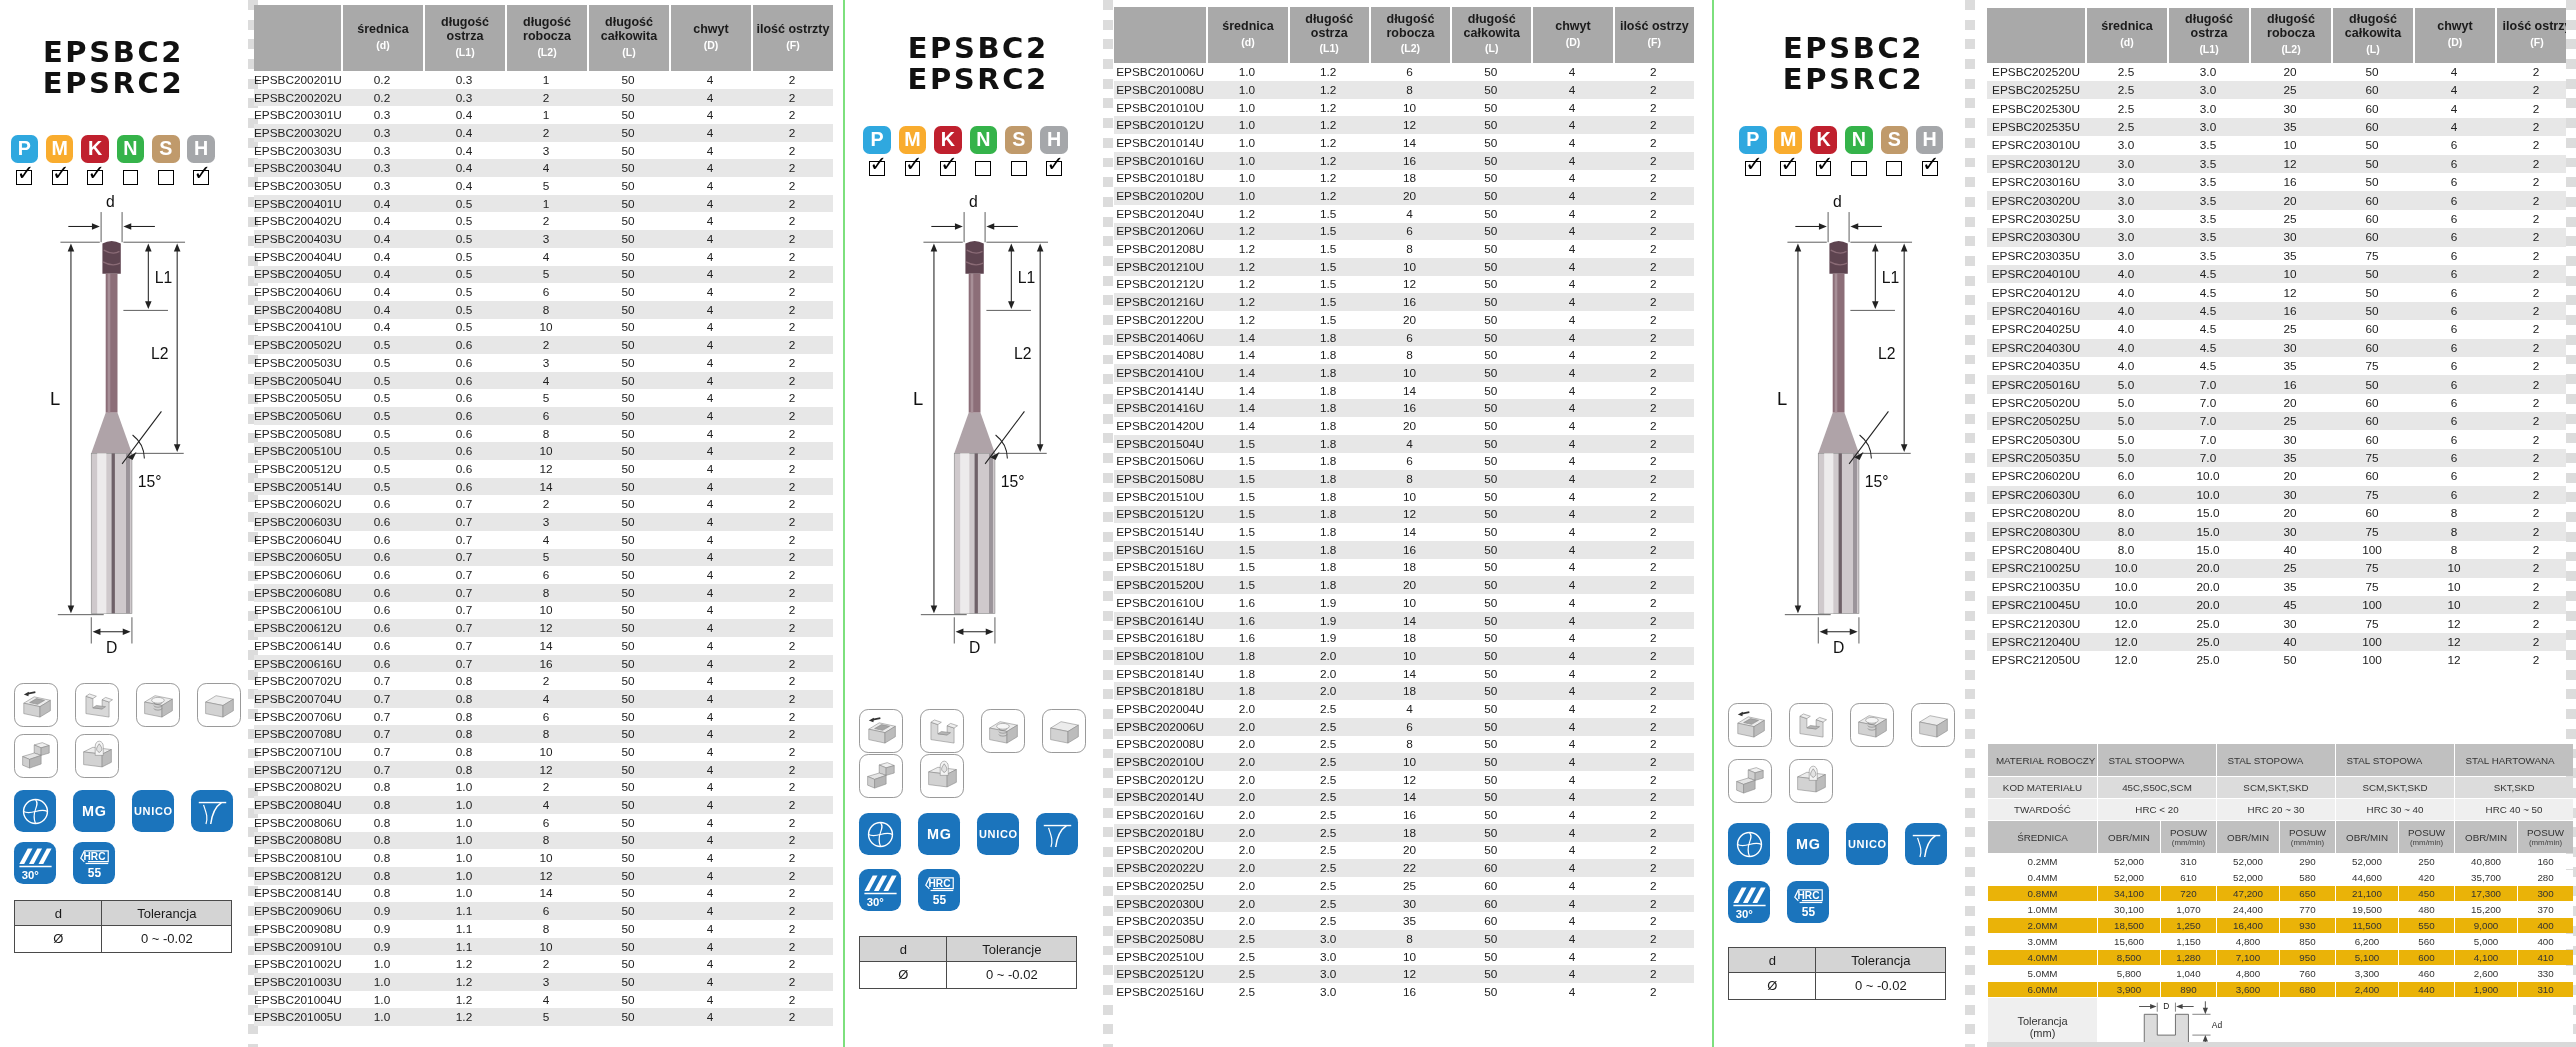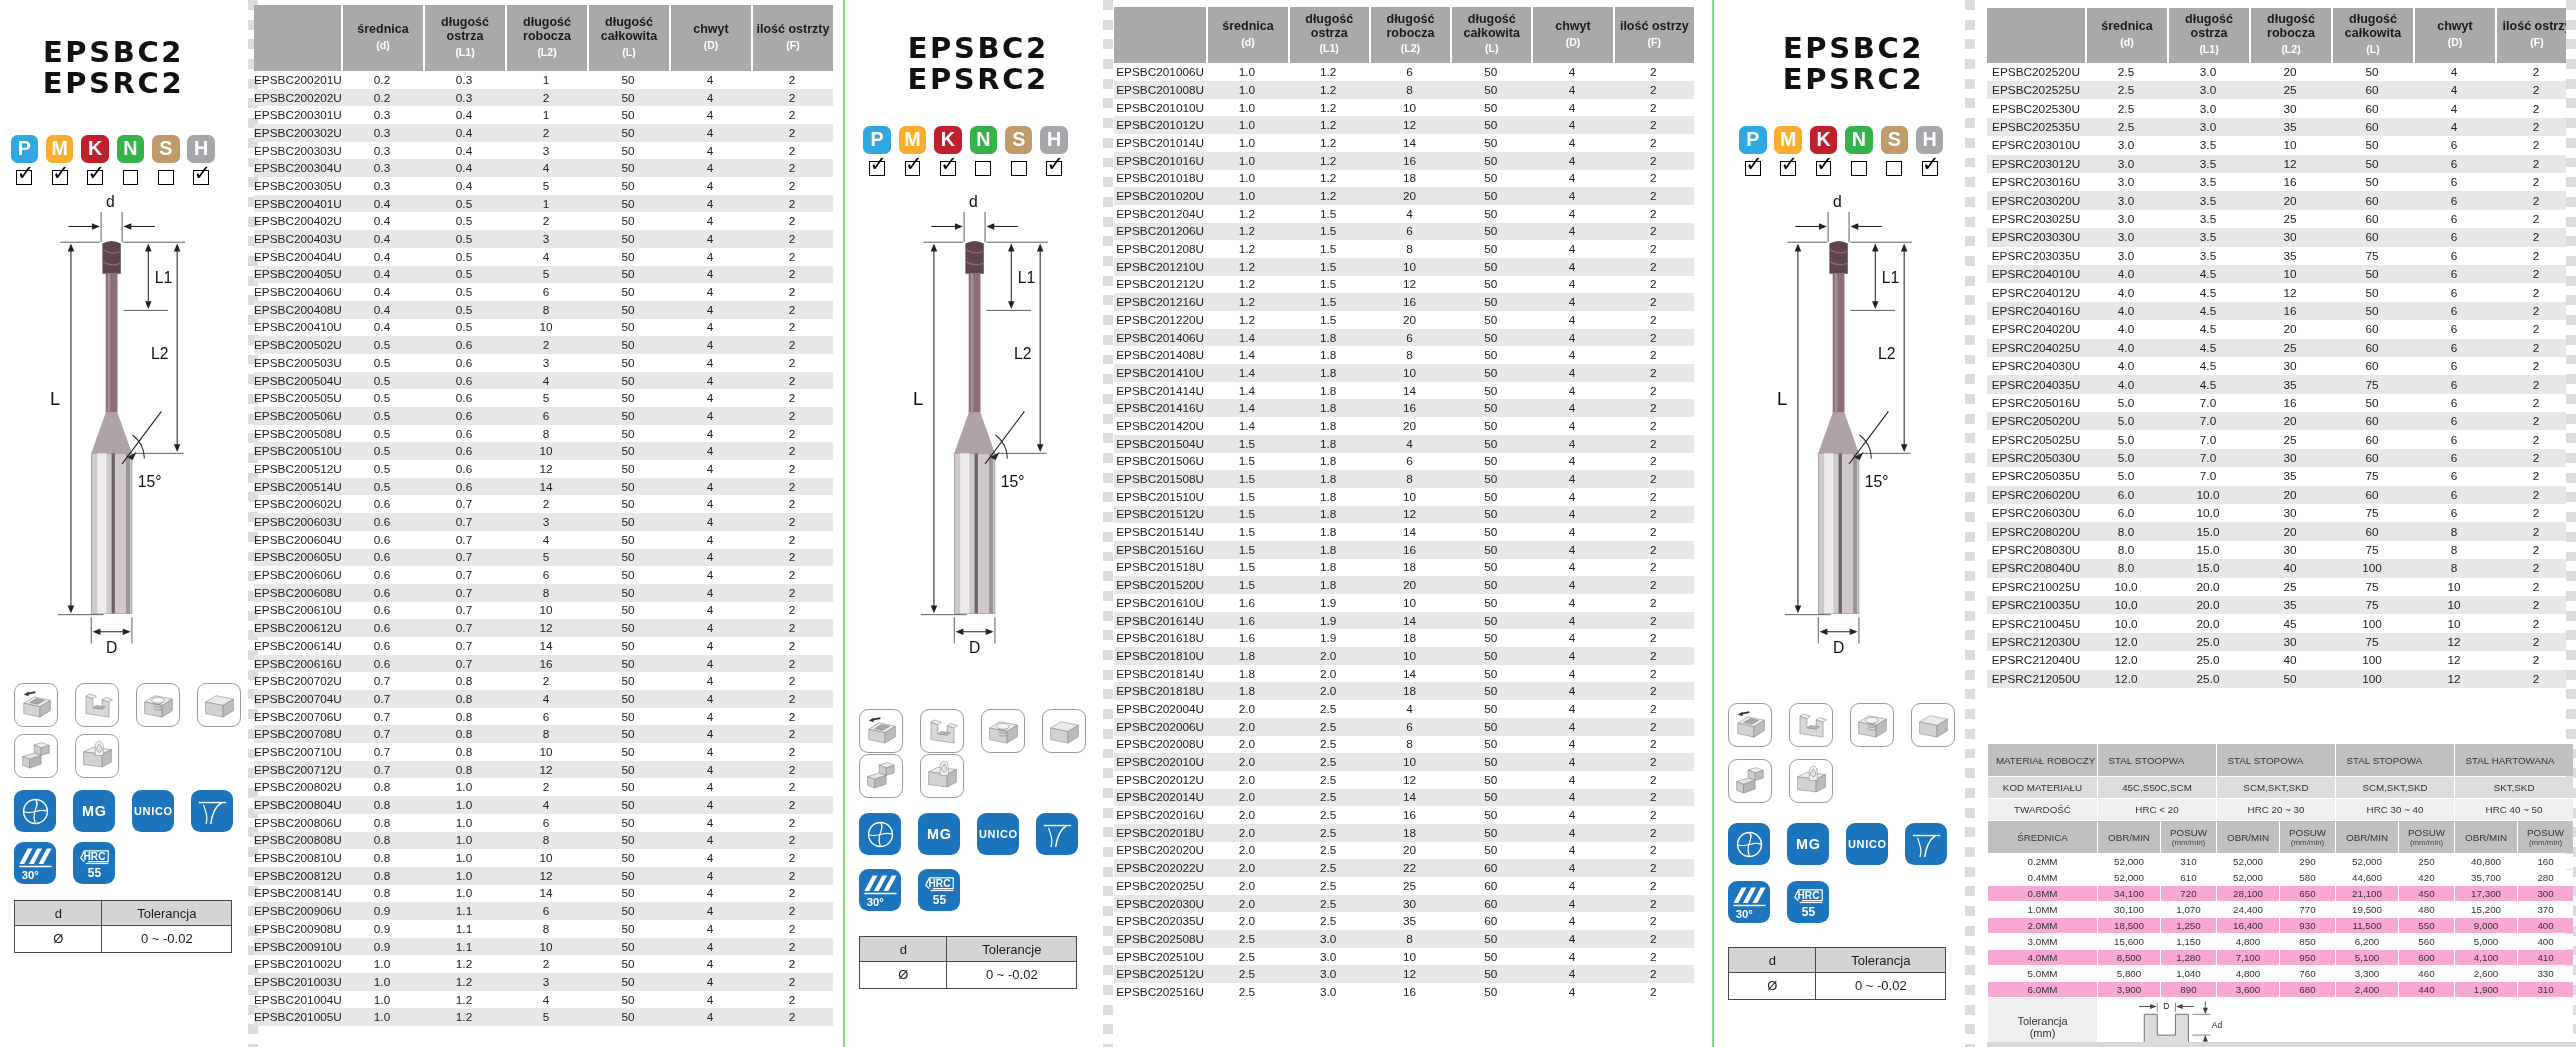--- a/index.html
+++ b/index.html
@@ -73,21 +73,21 @@
   .mat col:nth-child(2n){width:62px;}
   .mat col:nth-child(2n+3){width:55px;}
   .mat td{text-align:center;font-size:9.8px;color:#333;vertical-align:middle;}
   .mat .m1 td{background:#c0c0c0;height:30px;text-align:left;padding-left:10.5px;margin-left:48px;}
   .mat .m1 td.mlabel{padding-left:7.9px;}
   .mat .m2 td{background:#dcdcdc;height:19px;}
   .mat .m3 td{background:#efefef;height:19px;}
   .mat .m4 td{background:#c0c0c0;height:30px;}
   .mat .m4 .sub{font-size:7.9px;color:#444;}
   .mat tr.mdata td{background:#fff;height:13px;}
-  .mat tr.mdata.alt td{background:#f9a8d4;}
+  .mat tr.mdata.alt td{background:#eab308;}
   .mat .mfrez td{background:#fff;height:55px;}
   .mat .mfrez .frez-label{background:#efefef;font-size:11px;}
   .mat .mfrez .frez-diagram{text-align:left;padding-left:26px;}
   .bottom-bar{position:absolute;left:1987px;top:1042px;width:589px;height:5.2px;background:#d9d9d9;}
 
   svg .dim{stroke:#222;stroke-width:1.6;fill:none;}
   svg .thin{stroke:#333;stroke-width:1.2;fill:none;}
   svg .arrow{fill:#222;stroke:none;}
 </style>
 </head>
@@ -1904,29 +1904,20 @@
             <td>50</td>
             <td>6</td>
             <td>2</td>
           </tr>
           <tr>
             <td>EPSRC204016U</td>
             <td>4.0</td>
             <td>4.5</td>
             <td>16</td>
             <td>50</td>
-            <td>6</td>
-            <td>2</td>
-          </tr>
-          <tr>
-            <td>EPSRC204020U</td>
-            <td>4.0</td>
-            <td>4.5</td>
-            <td>20</td>
-            <td>60</td>
             <td>6</td>
             <td>2</td>
           </tr>
           <tr>
             <td>EPSRC204025U</td>
             <td>4.0</td>
             <td>4.5</td>
             <td>25</td>
             <td>60</td>
             <td>6</td>
@@ -2181,21 +2172,21 @@
         <td>580</td>
         <td>44,600</td>
         <td>420</td>
         <td>35,700</td>
         <td>280</td>
       </tr>
       <tr class="mdata alt">
         <td>0.8MM</td>
         <td>34,100</td>
         <td>720</td>
-        <td>28,100</td>
+        <td>47,200</td>
         <td>650</td>
         <td>21,100</td>
         <td>450</td>
         <td>17,300</td>
         <td>300</td>
       </tr>
       <tr class="mdata">
         <td>1.0MM</td>
         <td>30,100</td>
         <td>1,070</td>

